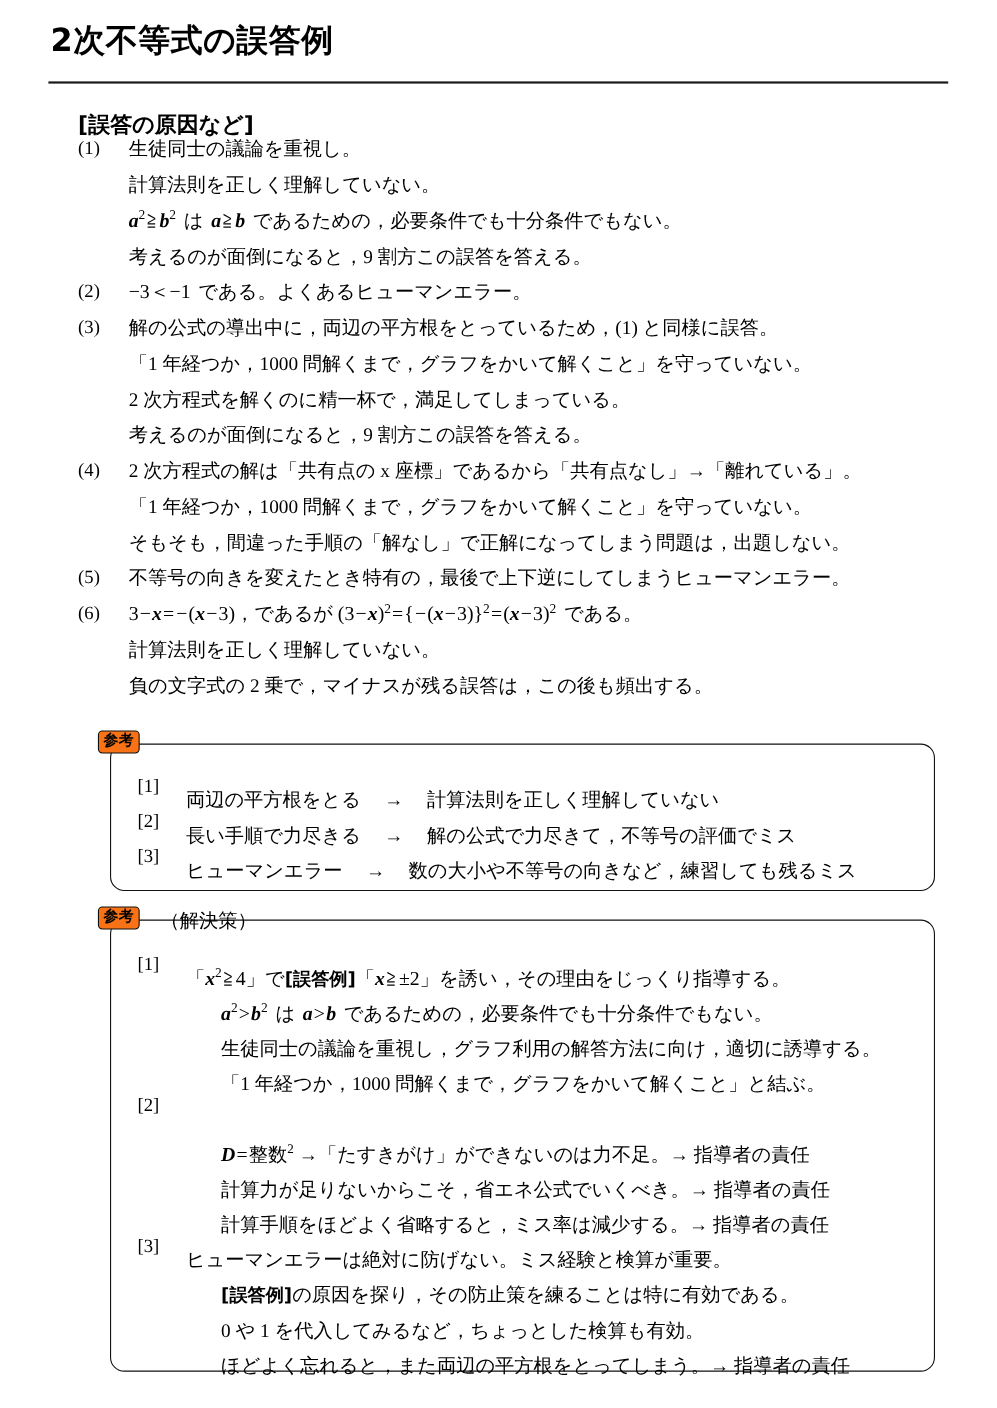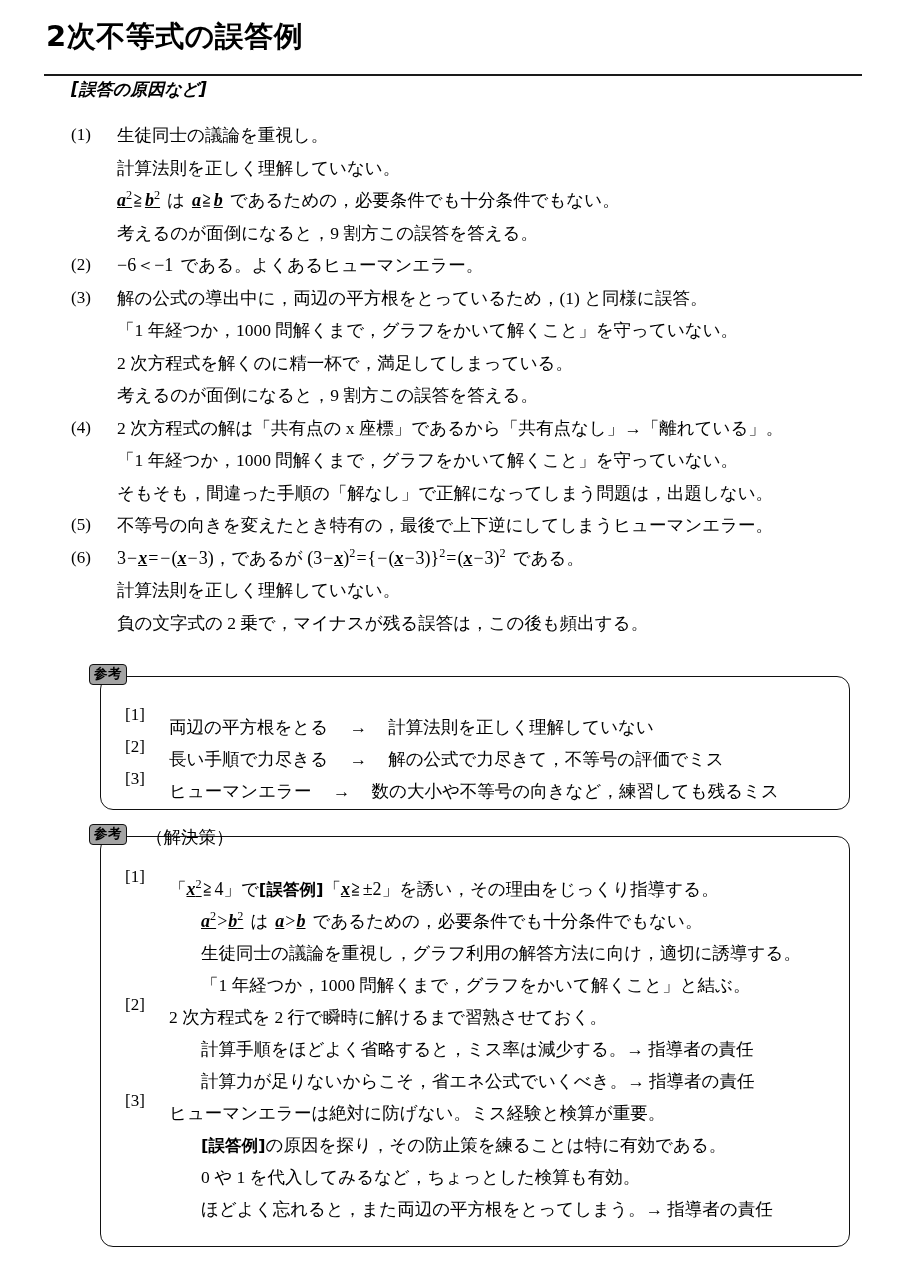--- a/index.html
+++ b/index.html
@@ -40,26 +40,25 @@
     top: 74px;
     width: 818px;
     height: 0;
     border-top: 2.5px solid #1a1a1a;
   }
 
   
   .section-heading {
     position: absolute;
     left: 71px;
-    top: 78px;
+    top: 100px;
     font-family: "DejaVu Sans", "Liberation Sans", sans-serif;
     font-weight: bold;
-    font-size: 17px;
-    white-space: nowrap;
-    font-style: italic;
+    font-size: 20px;
+    white-space: nowrap;
   }
 
   
   .outline {
     position: absolute;
     left: 0;
     top: 119px;
     width: 906px;
   }
   .item {
@@ -86,21 +85,20 @@
     left: 117px;
     top: 0;
   }
 
   
   .m {
     font-family: "Liberation Serif", "DejaVu Serif", serif;
     font-style: italic;
     font-weight: bold;
     font-size: 18px;
-    text-decoration: underline;
   }
   .mn {
     font-family: "Liberation Serif", "DejaVu Serif", serif;
     font-style: normal;
     font-size: 18px;
   }
   sup.ex {
     font-size: 0.68em;
     vertical-align: super;
     line-height: 0;
@@ -128,21 +126,21 @@
     border-radius: 13px;
     background: #ffffff;
   }
   .note-badge {
     position: absolute;
     left: -12px;
     top: -13px;
     box-sizing: border-box;
     border: 1.5px solid #111111;
     border-radius: 4px;
-    background: #a3a3a3;
+    background: #f97316;
     padding: 1px 4px 2px 4px;
     font-family: "DejaVu Sans", "Liberation Sans", sans-serif;
     font-weight: bold;
     font-size: 13.5px;
     line-height: 1.15;
     letter-spacing: 0.5px;
     white-space: nowrap;
     z-index: 5;
   }
   .note-title {
@@ -212,21 +210,21 @@
         <span class="line-text"><span class="m">a<sup class="ex">2</sup></span><span class="op">≧</span><span class="m">b<sup class="ex">2</sup></span><span class="gap-sm"></span>は<span class="gap-sm"></span><span class="m">a</span><span class="op">≧</span><span class="m">b</span><span class="gap-sm"></span>であるための，必要条件でも十分条件でもない。</span>
       </div>
       <div class="line">
         <span class="line-text">考えるのが面倒になると，9 割方この誤答を答える。</span>
       </div>
     </div>
 
     <div class="item">
       <div class="line">
         <span class="marker">(2)</span>
-        <span class="line-text"><span class="mn">−6＜−1</span><span class="gap-sm"></span>である。よくあるヒューマンエラー。</span>
+        <span class="line-text"><span class="mn">−3＜−1</span><span class="gap-sm"></span>である。よくあるヒューマンエラー。</span>
       </div>
     </div>
 
     <div class="item">
       <div class="line">
         <span class="marker">(3)</span>
         <span class="line-text">解の公式の導出中に，両辺の平方根をとっているため，(1) と同様に誤答。</span>
       </div>
       <div class="line">
         <span class="line-text">「1 年経つか，1000 問解くまで，グラフをかいて解くこと」を守っていない。</span>
@@ -308,27 +306,29 @@
       </div>
       <div class="note-line">
         <span class="note-text deep">生徒同士の議論を重視し，グラフ利用の解答方法に向け，適切に誘導する。</span>
       </div>
       <div class="note-line">
         <span class="note-text deep">「1 年経つか，1000 問解くまで，グラフをかいて解くこと」と結ぶ。</span>
       </div>
 
       <div class="note-line">
         <span class="note-marker">[2]</span>
-        <span class="note-text">2 次方程式を 2 行で瞬時に解けるまで習熟させておく。</span>
+      </div>
+      <div class="note-line">
+        <span class="note-text deep"><span class="m">D</span><span class="op">=</span>整数<sup class="ex">2</sup> →「たすきがけ」ができないのは力不足。→ 指導者の責任</span>
+      </div>
+      <div class="note-line">
+        <span class="note-text deep">計算力が足りないからこそ，省エネ公式でいくべき。→ 指導者の責任</span>
       </div>
       <div class="note-line">
         <span class="note-text deep">計算手順をほどよく省略すると，ミス率は減少する。→ 指導者の責任</span>
-      </div>
-      <div class="note-line">
-        <span class="note-text deep">計算力が足りないからこそ，省エネ公式でいくべき。→ 指導者の責任</span>
       </div>
 
       <div class="note-line">
         <span class="note-marker">[3]</span>
         <span class="note-text">ヒューマンエラーは絶対に防げない。ミス経験と検算が重要。</span>
       </div>
       <div class="note-line">
         <span class="note-text deep"><span class="bold-tag">[誤答例]</span>の原因を探り，その防止策を練ることは特に有効である。</span>
       </div>
       <div class="note-line">

